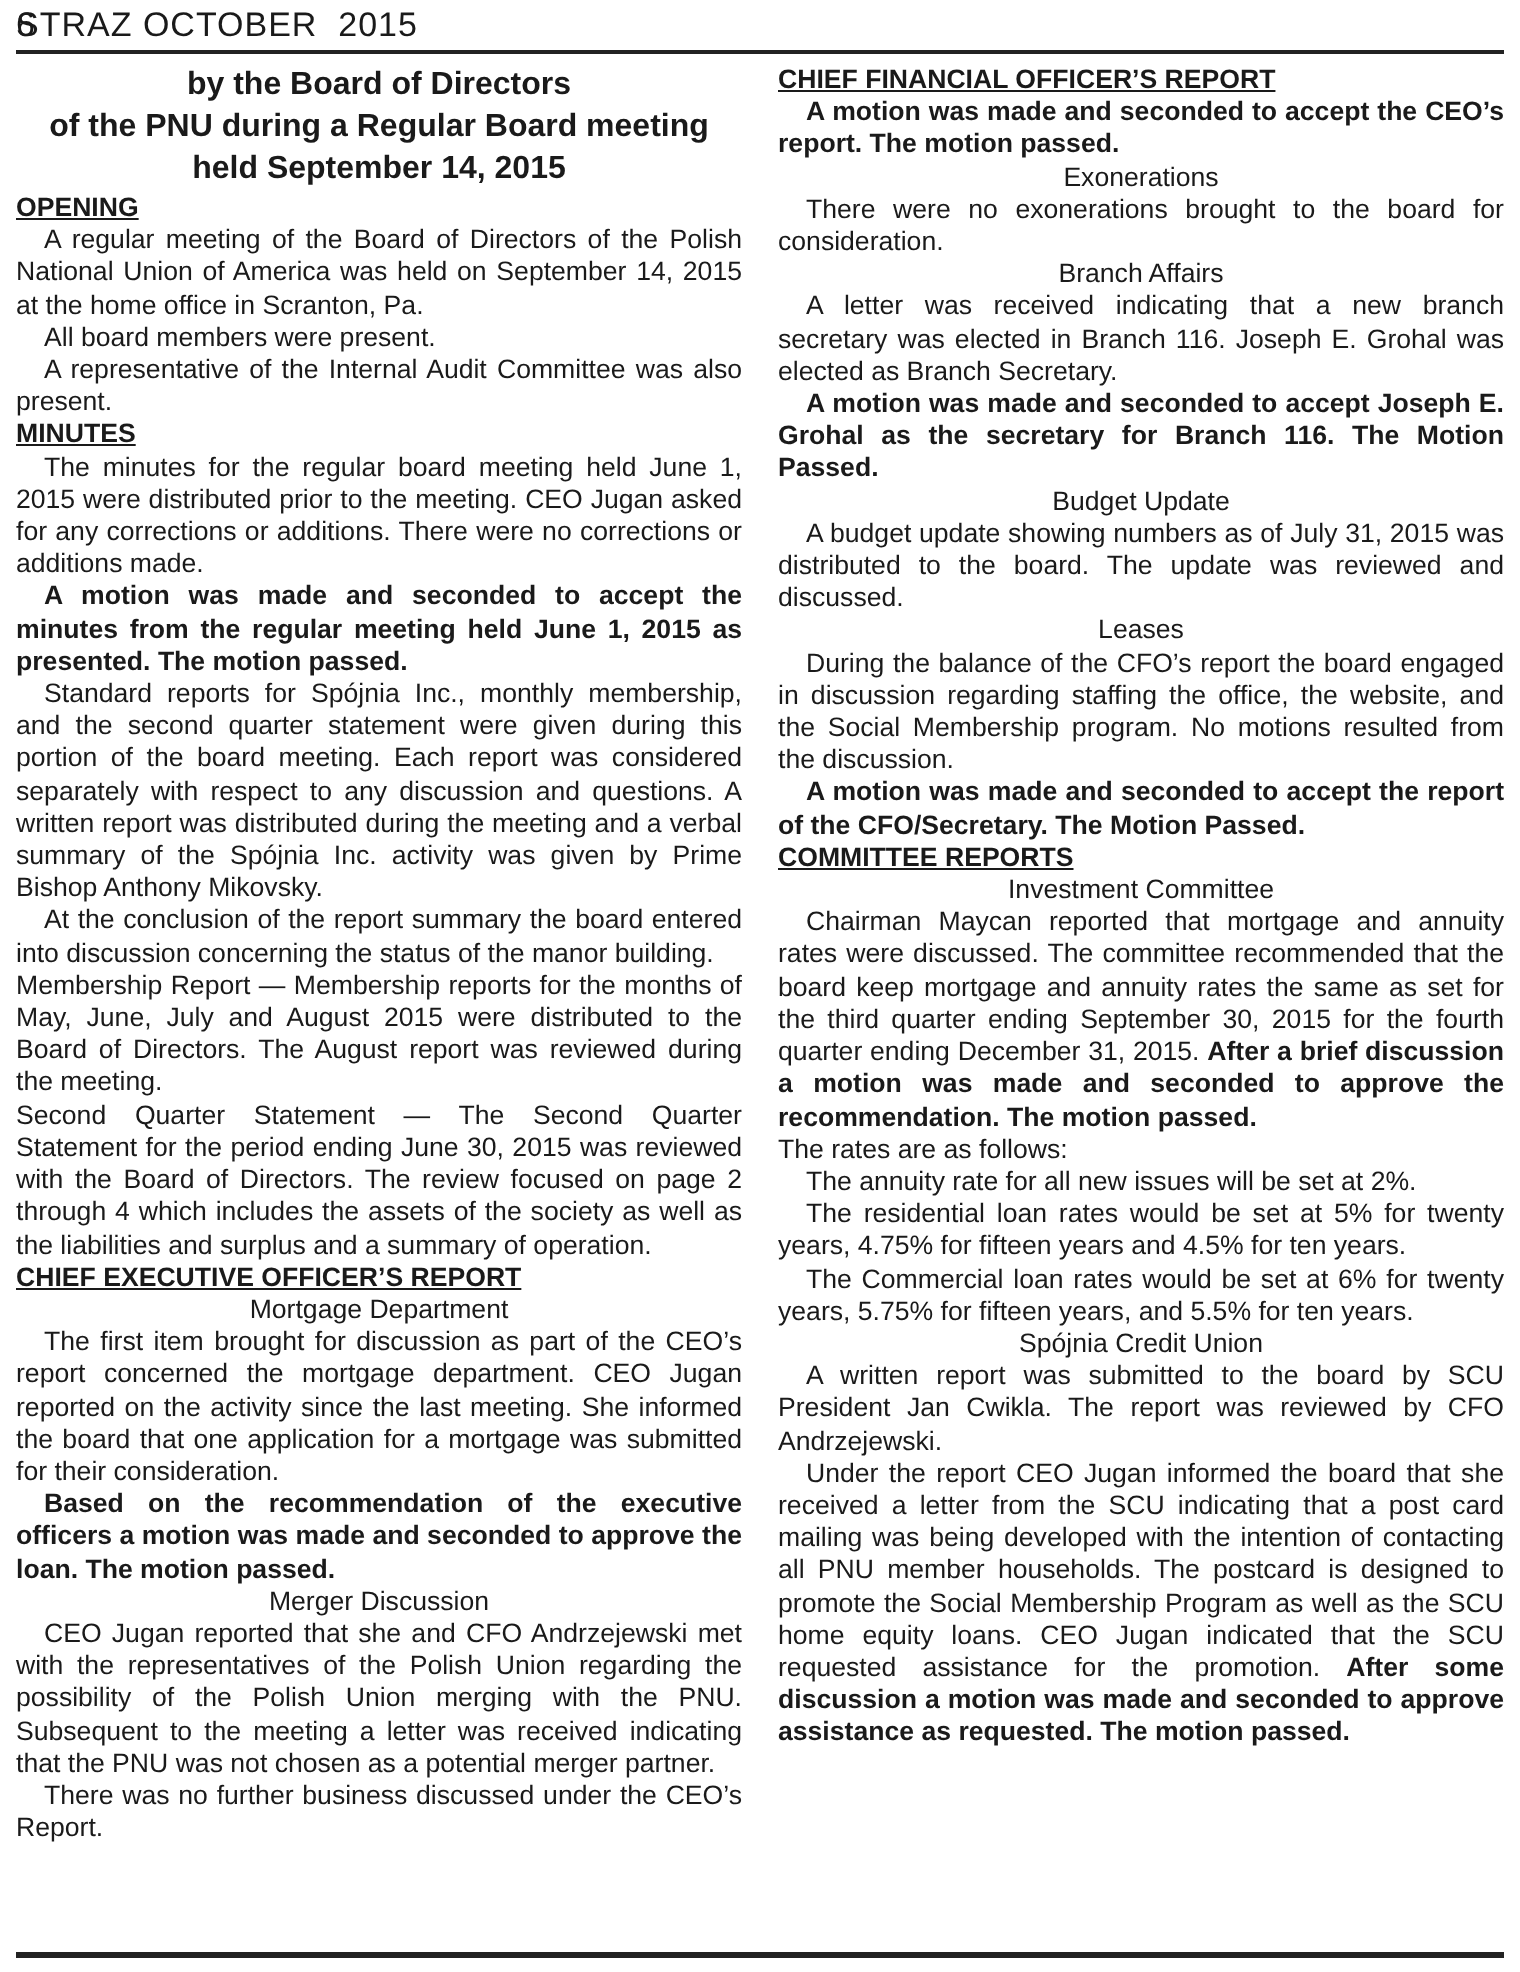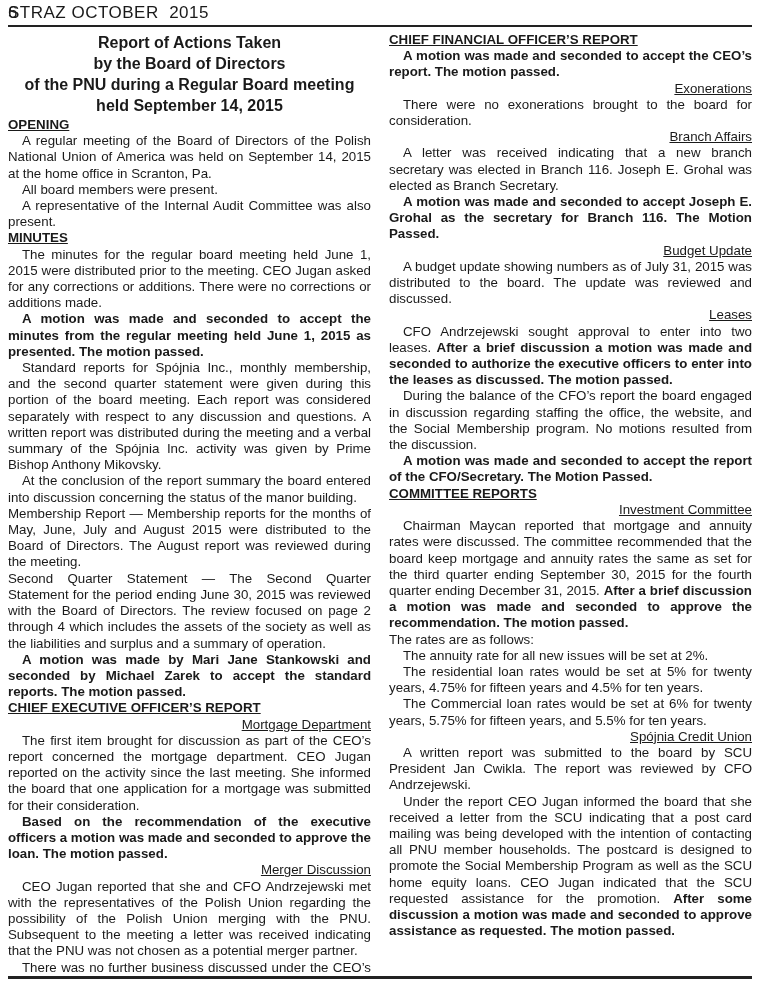--- a/index.html
+++ b/index.html
@@ -57,21 +57,21 @@
   }
   .article-title {
     text-align: center;
     font-weight: bold;
     font-size: 16px;
     line-height: 21px;
     margin: 0 0 1px 0;
   }
   .blk { margin: 0; text-align: justify; }
   .section { font-weight: bold; text-decoration: underline; text-align: left; }
-  .sub { text-decoration: underline; text-align: right; }
+  .sub { text-align: center; }
   .p, .pbold { text-indent: 14px; }
   .pbold { font-weight: bold; }
   .pflush { text-indent: 0; }
   .run-b { font-weight: bold; }
   .run-u { }
   .foot-rule {
     flex: 0 0 auto;
     height: 0;
     border-top: 3px solid #222;
     margin-top: auto;
@@ -85,57 +85,54 @@
 
   <div class="masthead">
     <span class="page-number">6</span>
     <span class="paper-title">STRAZ OCTOBER  2015</span>
   </div>
   <div class="head-rule"></div>
 
   <div class="columns">
     <div class="col" id="left-col">
       <div class="article-title">
-        <div>Report of Actions Taken</div>
         <div>by the Board of Directors</div>
         <div>of the PNU during a Regular Board meeting</div>
         <div>held September 14, 2015</div>
       </div>
     <p class="blk section"><span>OPENING</span></p>
         <p class="blk p"><span>A regular meeting of the Board of Directors of the Polish National Union of America was held on September 14, 2015 at the home office in Scranton, Pa.</span></p>
         <p class="blk p"><span>All board members were present.</span></p>
         <p class="blk p"><span>A representative of the Internal Audit Committee was also present.</span></p>
         <p class="blk section"><span>MINUTES</span></p>
         <p class="blk p"><span>The minutes for the regular board meeting held June 1, 2015 were distributed prior to the meeting. CEO Jugan asked for any corrections or additions. There were no corrections or additions made.</span></p>
         <p class="blk pbold"><span>A motion was made and seconded to accept the minutes from the regular meeting held June 1, 2015 as presented. The motion passed.</span></p>
         <p class="blk p"><span>Standard reports for Spójnia Inc., monthly membership, and the second quarter statement were given during this portion of the board meeting. Each report was considered separately with respect to any discussion and questions. A written report was distributed during the meeting and a verbal summary of the Spójnia Inc. activity was given by Prime Bishop Anthony Mikovsky.</span></p>
         <p class="blk p"><span>At the conclusion of the report summary the board entered into discussion concerning the status of the manor building.</span></p>
         <p class="blk pflush"><span class="run-u">Membership Report</span><span> — Membership reports for the months of May, June, July and August 2015 were distributed to the Board of Directors. The August report was reviewed during the meeting.</span></p>
         <p class="blk pflush"><span class="run-u">Second Quarter Statement</span><span> — The Second Quarter Statement for the period ending June 30, 2015 was reviewed with the Board of Directors. The review focused on page 2 through 4 which includes the assets of the society as well as the liabilities and surplus and a summary of operation.</span></p>
-        <p class="blk pbold"><span>A motion was made by Mari Jane Stankowski and seconded by Michael Zarek to accept the standard reports. The motion passed.</span></p>
         <p class="blk section"><span>CHIEF EXECUTIVE OFFICER’S REPORT</span></p>
         <p class="blk sub"><span>Mortgage Department</span></p>
         <p class="blk p"><span>The first item brought for discussion as part of the CEO’s report concerned the mortgage department. CEO Jugan reported on the activity since the last meeting.  She informed the board that one application for a mortgage was submitted for their consideration.</span></p>
         <p class="blk pbold"><span>Based on the recommendation of the executive officers a motion was made and seconded to approve the loan.  The motion passed.</span></p>
         <p class="blk sub"><span>Merger Discussion</span></p>
         <p class="blk p"><span>CEO Jugan reported that she and CFO Andrzejewski met with the representatives of the Polish Union regarding the possibility of the Polish Union merging with the PNU. Subsequent to the meeting a letter was received indicating that the PNU was not chosen as a potential merger partner.</span></p>
         <p class="blk p"><span>There was no further business discussed under the CEO’s Report.</span></p>
       </div>
     <div class="col" id="right-col">
         <p class="blk section"><span>CHIEF FINANCIAL OFFICER’S REPORT</span></p>
         <p class="blk pbold"><span>A motion was made and seconded to accept the CEO’s report.  The motion passed.</span></p>
         <p class="blk sub"><span>Exonerations</span></p>
         <p class="blk p"><span>There were no exonerations brought to the board for consideration.</span></p>
         <p class="blk sub"><span>Branch Affairs</span></p>
         <p class="blk p"><span>A letter was received indicating that a new branch secretary was elected in Branch 116.  Joseph E. Grohal was elected as Branch Secretary.</span></p>
         <p class="blk pbold"><span>A motion was made and seconded to accept Joseph E. Grohal as the secretary for Branch 116.  The Motion Passed.</span></p>
         <p class="blk sub"><span>Budget Update</span></p>
         <p class="blk p"><span>A budget update showing numbers as of July 31, 2015 was distributed to the board.  The update was reviewed and discussed.</span></p>
         <p class="blk sub"><span>Leases</span></p>
-        <p class="blk p"><span>CFO Andrzejewski sought approval to enter into two leases.  </span><span class="run-b">After a brief discussion a motion was made and seconded to authorize the executive officers to enter into the leases as discussed.  The motion passed.</span></p>
         <p class="blk p"><span>During the balance of the CFO’s report the board engaged in discussion regarding staffing the office, the website, and the Social Membership program.  No motions resulted from the discussion.</span></p>
         <p class="blk pbold"><span>A motion was made and seconded to accept the report of the CFO/Secretary.  The Motion Passed.</span></p>
         <p class="blk section"><span>COMMITTEE REPORTS</span></p>
         <p class="blk sub"><span>Investment Committee</span></p>
         <p class="blk p"><span>Chairman Maycan reported that mortgage and annuity rates were discussed. The committee recommended that the board keep mortgage and annuity rates the same as set for the third quarter ending September 30, 2015 for the fourth quarter ending December 31, 2015.   </span><span class="run-b">After a brief discussion a motion was made and seconded to approve the recommendation.  The motion passed.</span></p>
         <p class="blk pflush"><span>The rates are as follows:</span></p>
         <p class="blk p"><span>The annuity rate for all new issues will be set at 2%.</span></p>
         <p class="blk p"><span>The residential loan rates would be set at 5% for twenty years, 4.75% for fifteen years and 4.5% for ten years.</span></p>
         <p class="blk p"><span>The Commercial loan rates would be set at 6% for twenty years, 5.75% for fifteen years, and 5.5% for ten years.</span></p>
         <p class="blk sub"><span>Spójnia Credit Union</span></p>

